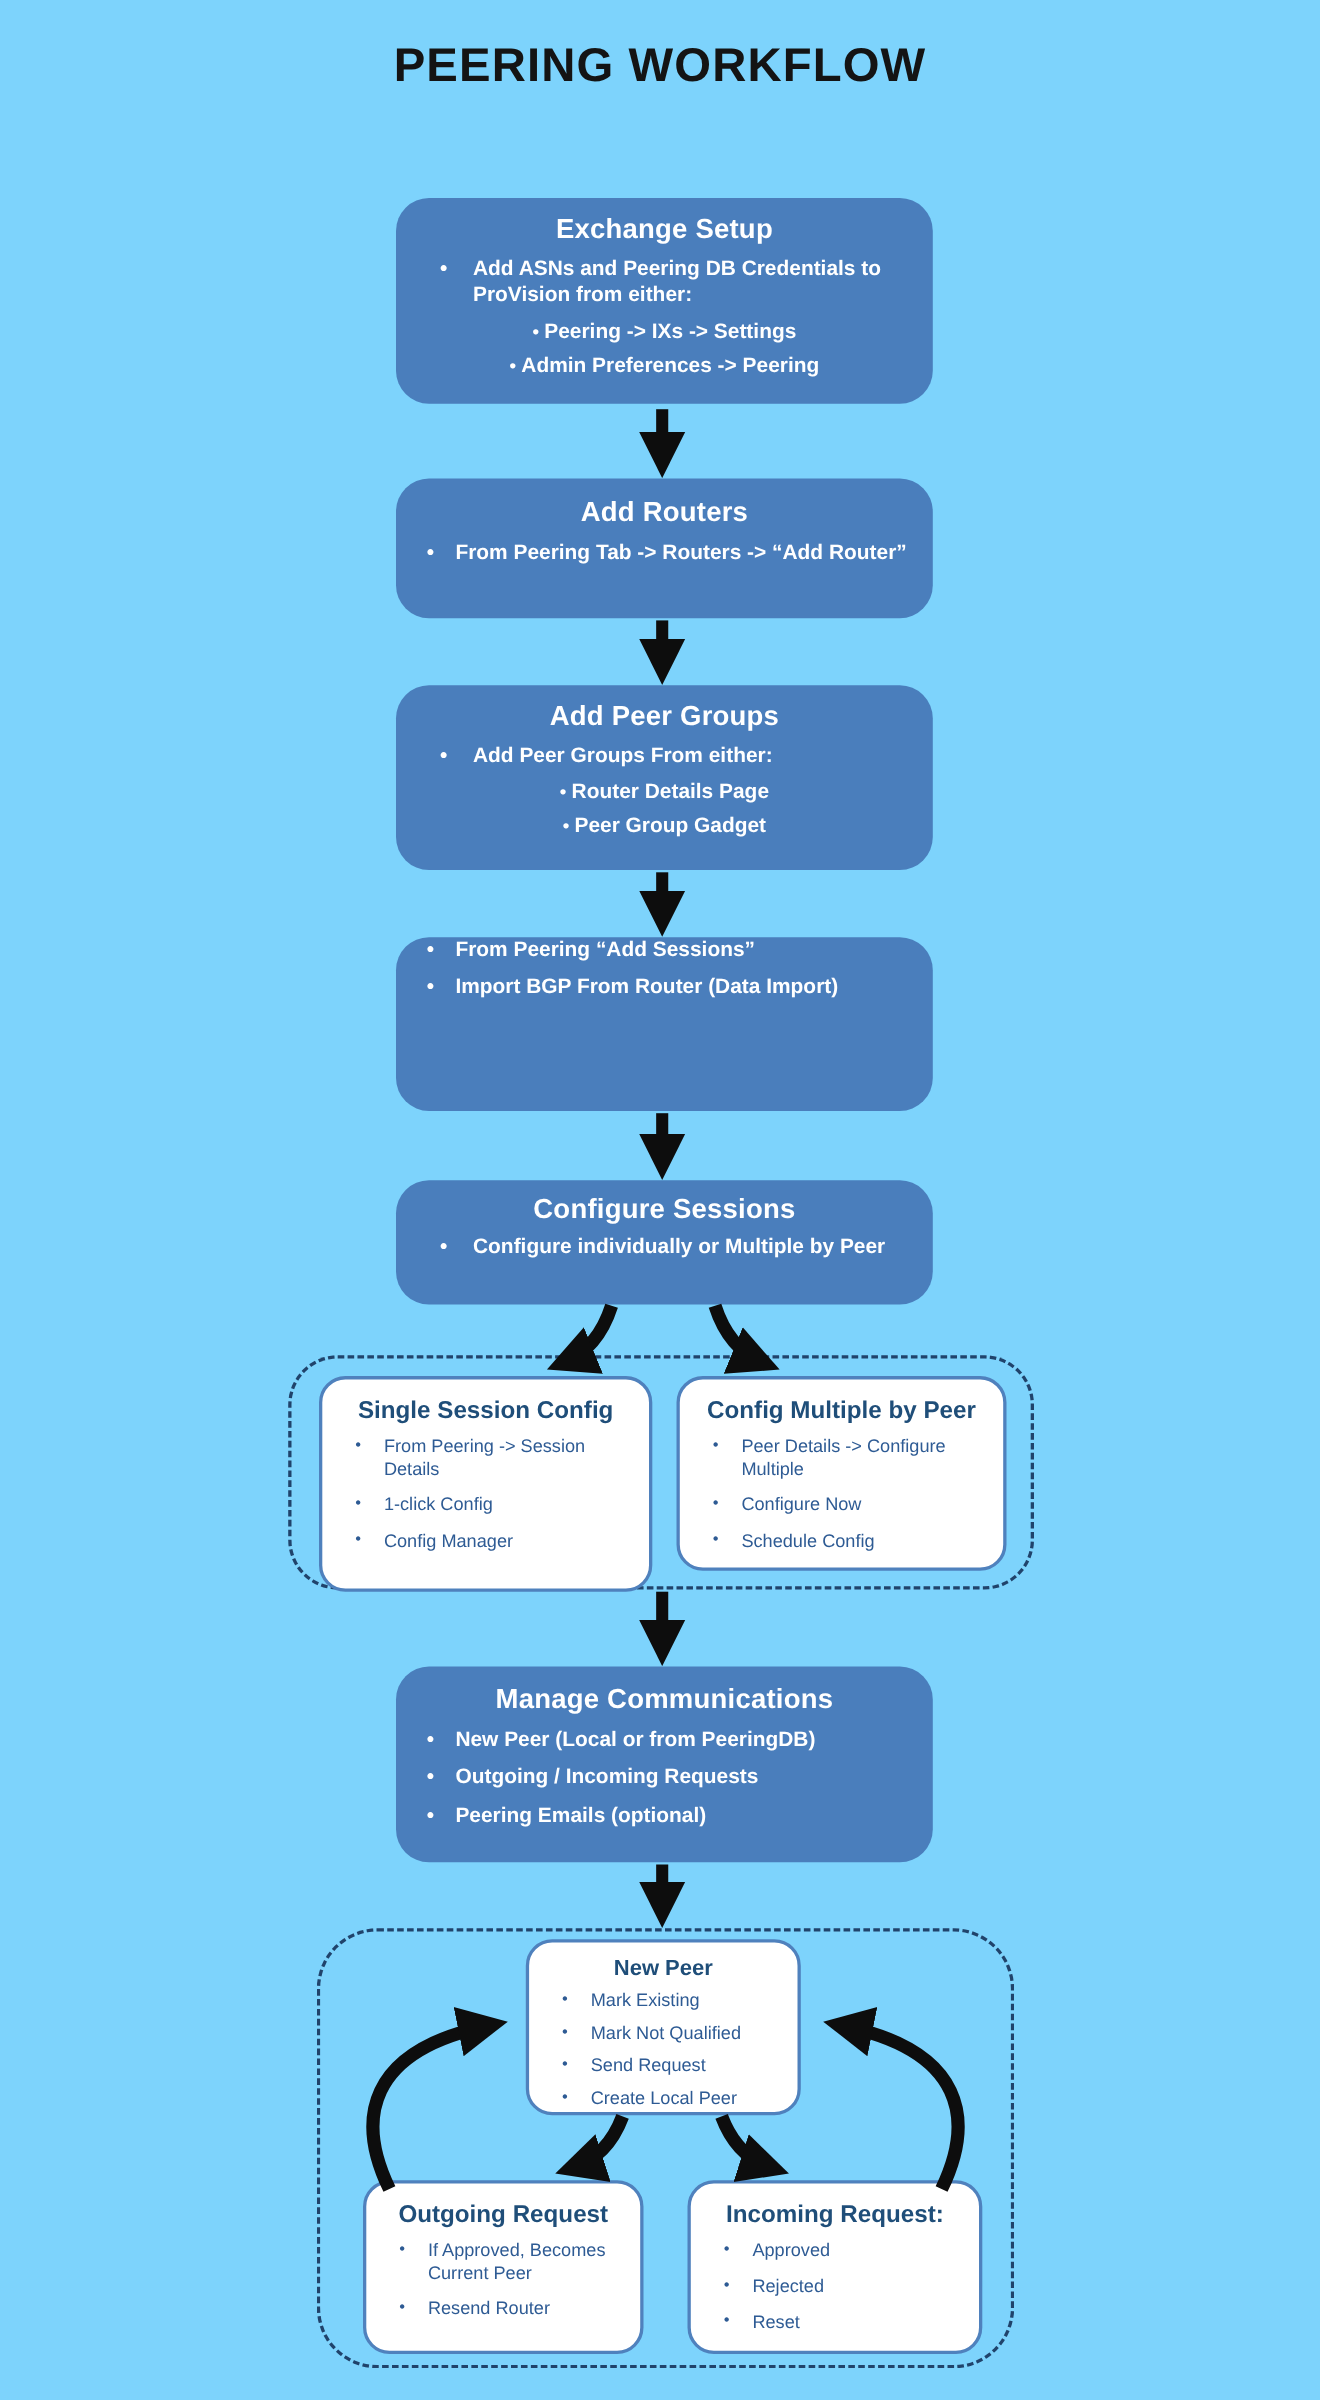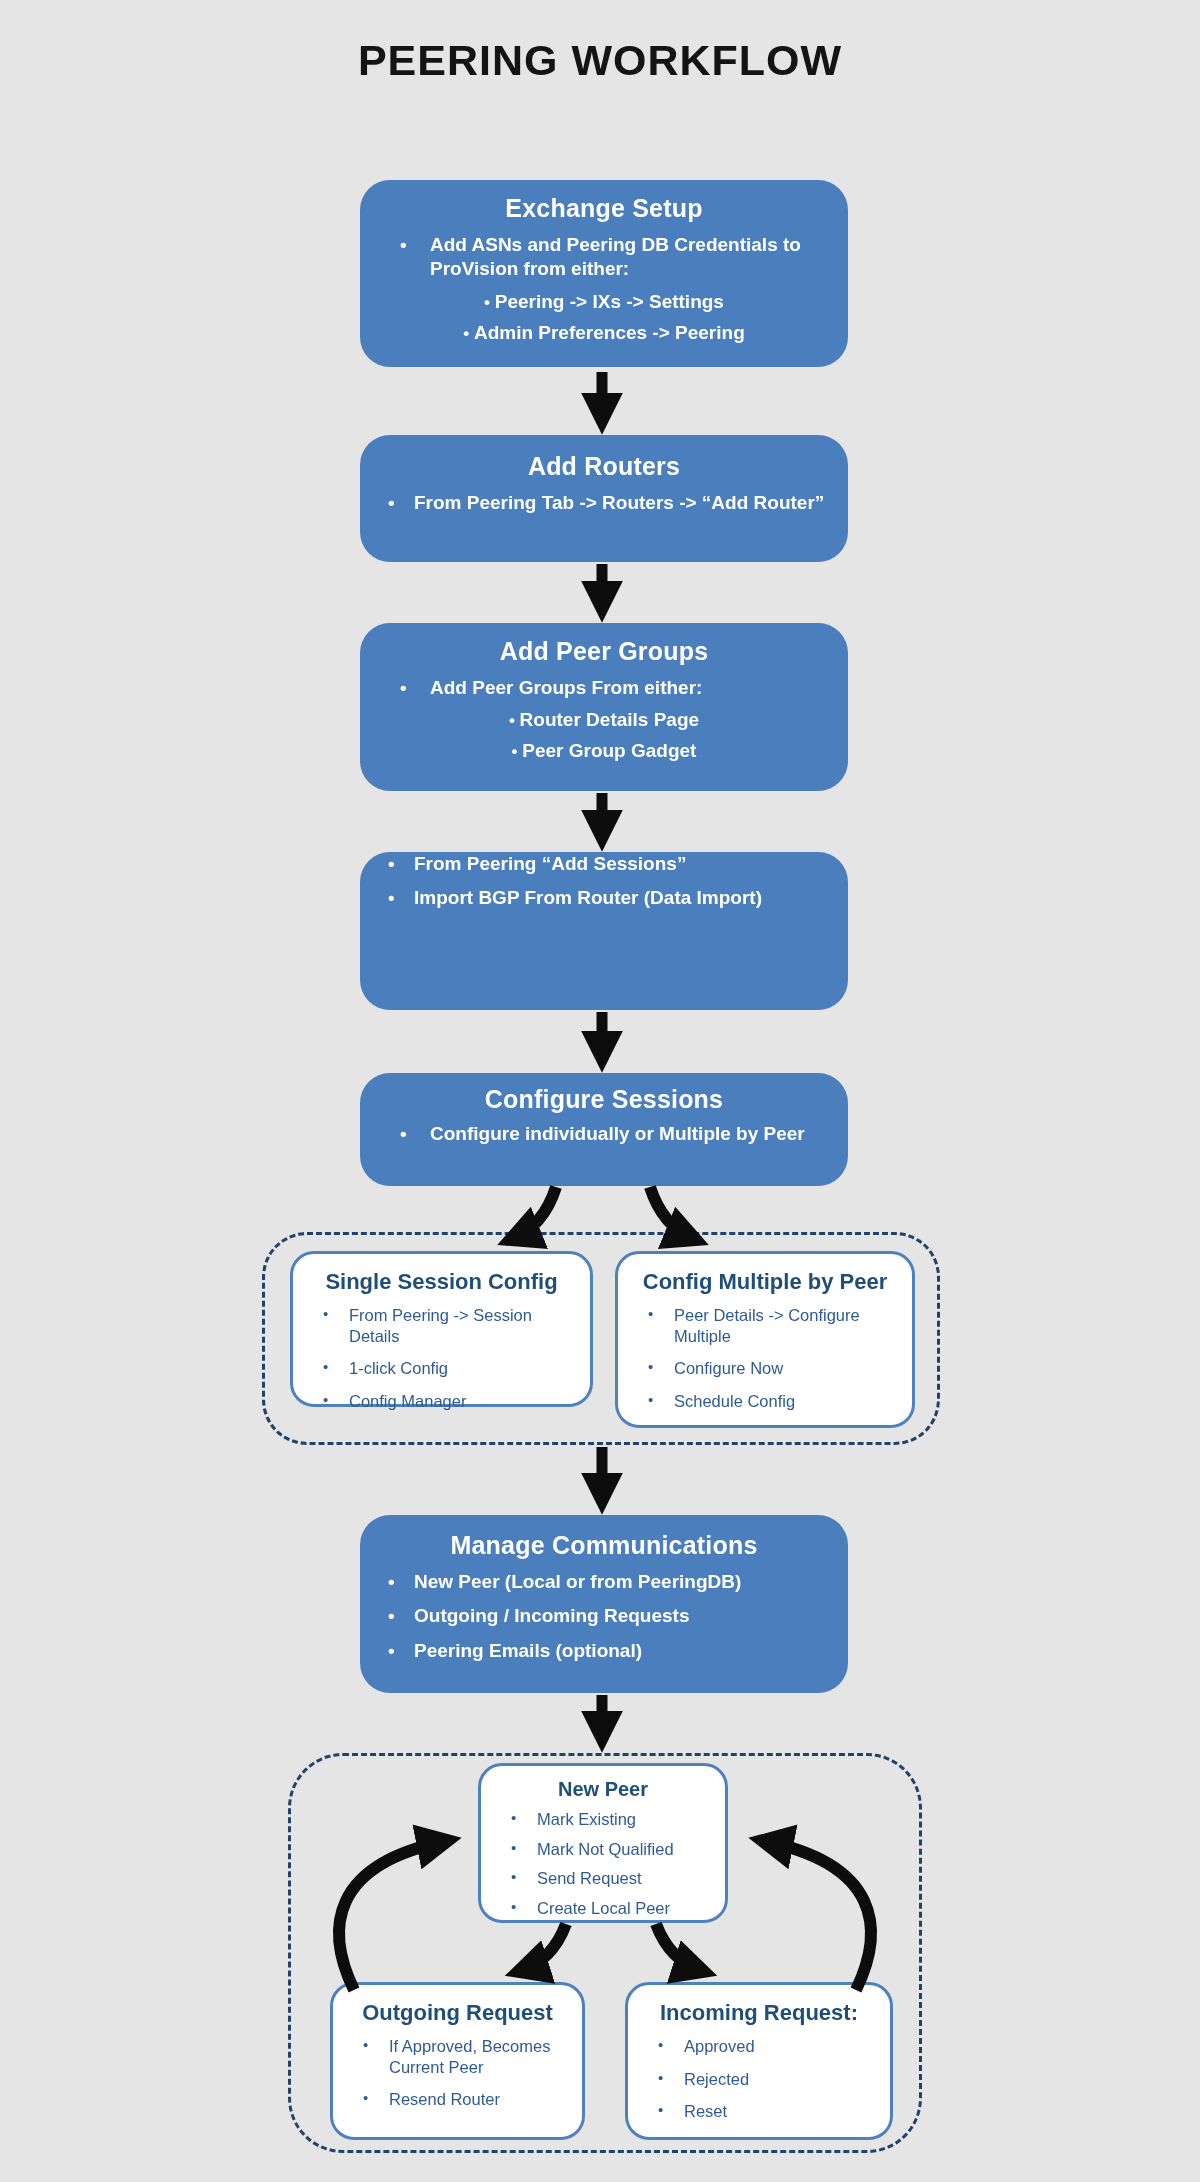--- a/index.html
+++ b/index.html
@@ -1,17 +1,17 @@
 <!DOCTYPE html>
 <html><head>
 <meta charset="utf-8">
 <style>
   html,body{margin:0;padding:0;background:#fff;}
   #canvas{
-    position:relative;width:1200px;height:2182px;background:#e5e5e5;
+    position:relative;width:1200px;height:2182px;background:#7dd3fc;
     font-family:"Liberation Sans", sans-serif;overflow:hidden;
   }
   .page-title{
     position:absolute;top:36px;left:0;width:1200px;text-align:center;
     font-size:43px;font-weight:600;letter-spacing:1px;color:#141414;
   }
   
   .bbox{
     position:absolute;background:#4a7ebc;border-radius:30px;color:#ffffff;
     box-sizing:border-box;
@@ -96,21 +96,21 @@
   <div class="bbox" style="left:360px;top:1073px;width:488px;height:113px;">
     <h2 style="margin-top:12px;margin-bottom:8px;">Configure Sessions</h2>
     <div class="bul indentA">
       <span class="dot">•</span>
       <span>Configure individually or Multiple by Peer</span>
     </div>
   </div>
 
   <div class="dashed r45" style="left:262px;top:1232px;width:678px;height:213px;"></div>
 
-  <div class="wbox" style="left:290px;top:1251px;width:303px;height:156px;">
+  <div class="wbox" style="left:290px;top:1251px;width:303px;height:196px;">
     <h3>Single Session Config</h3>
     <div class="bul">
       <span class="dot">•</span>
       <span>From Peering -&gt; Session Details</span>
     </div>
     <div class="bul">
       <span class="dot">•</span>
       <span>1-click Config</span>
     </div>
     <div class="bul">

